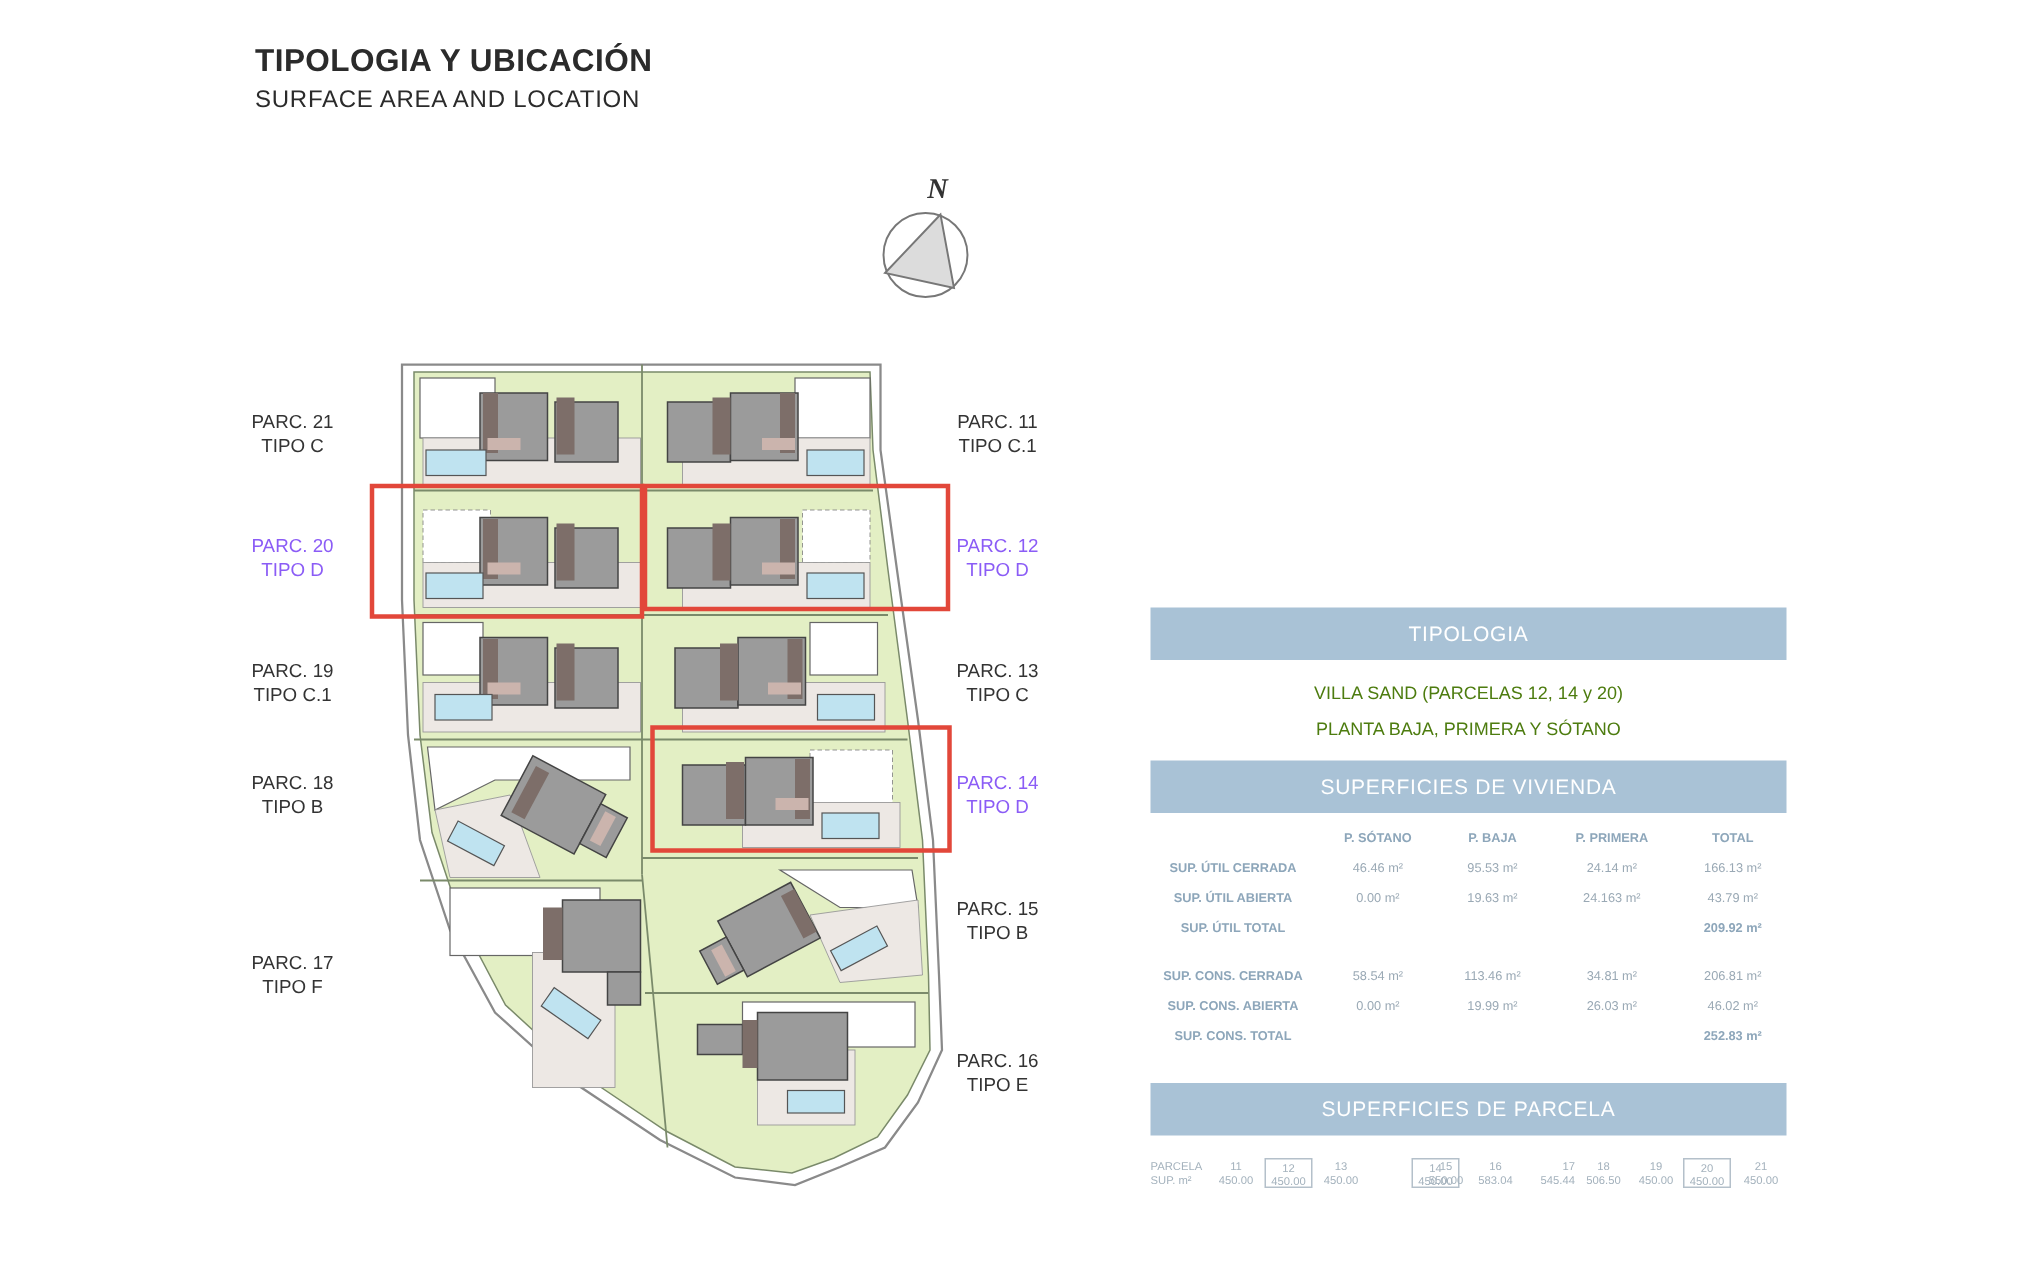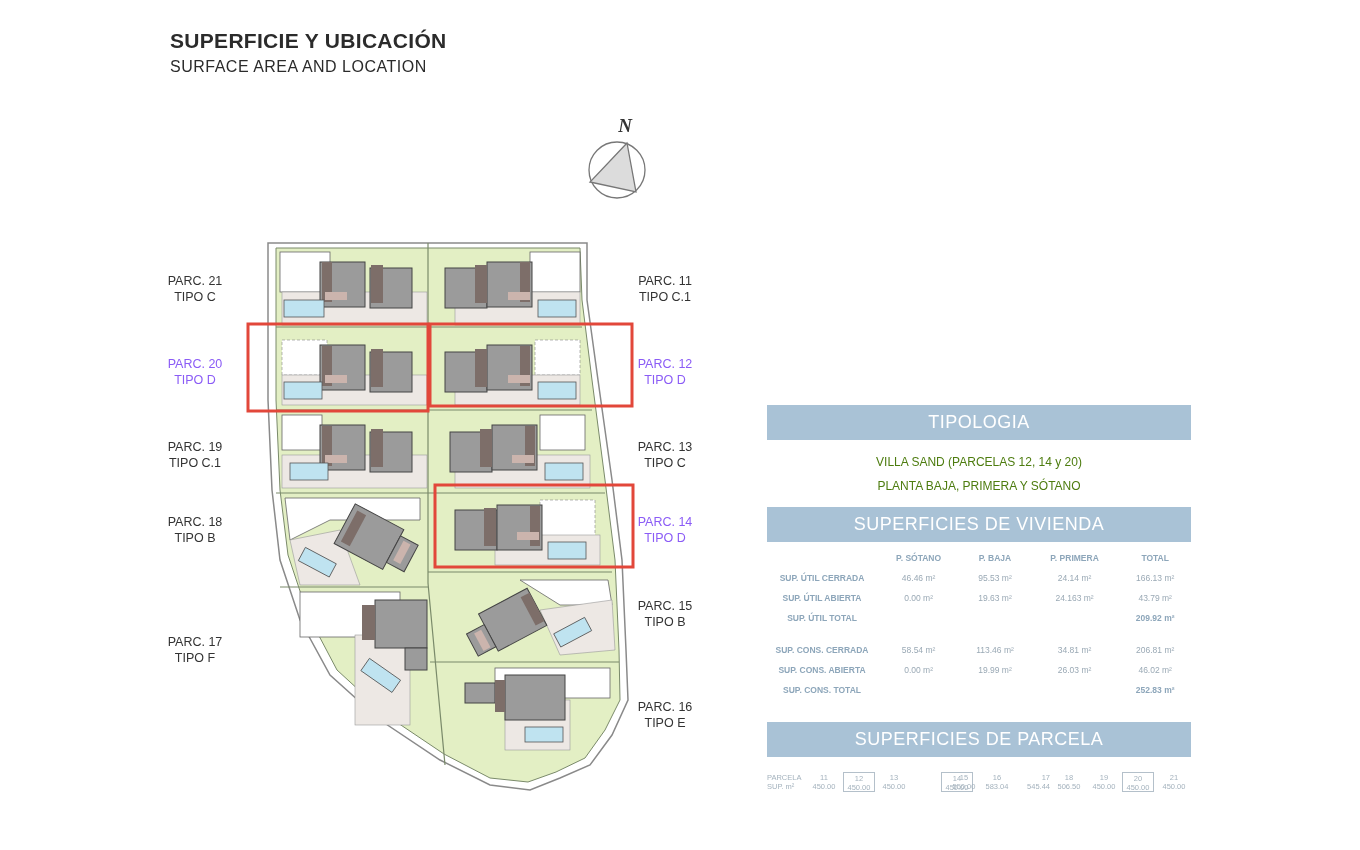--- a/index.html
+++ b/index.html
@@ -4,36 +4,36 @@
 <style>
   html, body { margin:0; padding:0; background:#ffffff; }
   body { width:1360px; height:850px; position:relative; overflow:hidden; font-family:"Liberation Sans", sans-serif; }
   .title-es { position:absolute; left:170px; top:29px; font-size:21px; font-weight:bold; color:#2b2b2b; letter-spacing:0.3px; }
   .title-en { position:absolute; left:170px; top:58px; font-size:16px; color:#2b2b2b; letter-spacing:0.5px;text-align:center; }
   .compass { position:absolute; left:582px; top:112px; width:70px; height:90px; }
   .plan { position:absolute; left:0; top:0; width:760px; height:850px; }
   .plabel { position:absolute; font-family:"Liberation Sans", sans-serif; font-size:12.5px; color:#333; text-align:center; line-height:16px; width:80px; }
   .plabel.hl { color:#8b5cf6; }
   .panel { position:absolute; left:767px; top:405px; width:424px; }
-  .bar { background:#a9c2d6; color:#ffffff; text-align:center; font-size:18px; height:35px; line-height:35px; letter-spacing:0.5px; }
+  .bar { background:#a9c2d6; color:#ffffff; text-align:center; font-size:14px; height:35px; line-height:35px; letter-spacing:0.5px; }
   .subtitle { text-align:center; color:#4d7c0f; font-size:12px; line-height:24px; margin-top:10px; }
   .tbl { width:424px; border-collapse:collapse; margin-top:6px; }
   .tbl td, .tbl th { font-size:8.5px; height:20px; padding:0; color:#9aa9b5; text-align:center; }
   .tbl th { color:#8da6ba; font-weight:bold; }
   .tbl td.rl { text-align:center; font-weight:bold; color:#8da6ba; width:110px; }
   .tbl td.bold { font-weight:bold; color:#8da6ba; }
   .spacer td { height:12px; }
   .parcela { position:absolute; left:767px; top:772px; width:424px; font-size:7.5px; color:#a4b2bd; }
   .pc { position:absolute; top:0; width:32px; height:20px; text-align:center; line-height:9px; padding-top:1px; box-sizing:border-box; }
   .pc.boxed { border:1px solid #b4c0ca; }
 </style>
 </head>
 <body>
 
-<div class="title-es">SUPERFICIE Y UBICACIÓN</div>
+<div class="title-es">TIPOLOGIA Y UBICACIÓN</div>
 <div class="title-en">SURFACE AREA AND LOCATION</div>
 
 <svg class="compass" viewBox="0 0 70 90">
   <text x="43" y="20" font-family="Liberation Serif, serif" font-style="italic" font-weight="bold" font-size="19" fill="#333" text-anchor="middle">N</text>
   <circle cx="35" cy="58" r="28" fill="none" stroke="#777" stroke-width="1.3"></circle>
   <polygon points="45,31 8,70 54,80" fill="#dcdcdc" stroke="#777" stroke-width="1.3"></polygon>
 </svg>
 
 <svg class="plan" viewBox="0 0 760 850">
 

